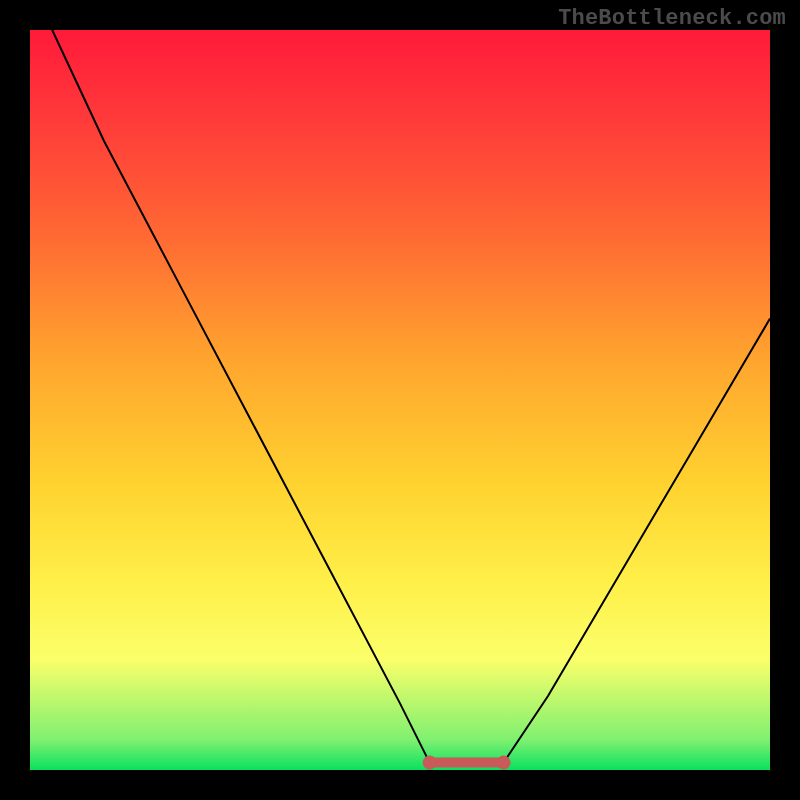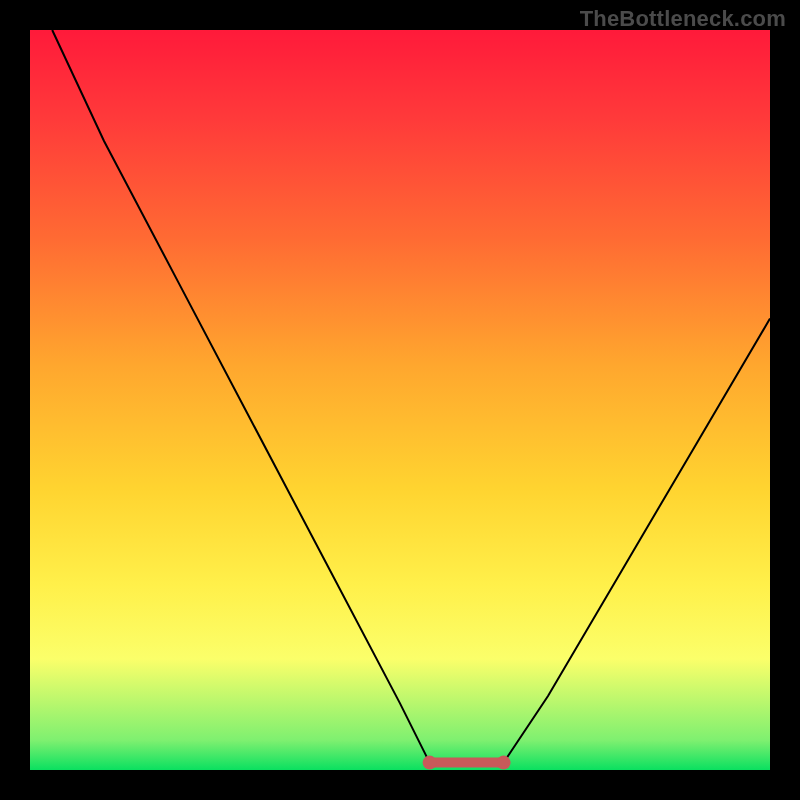--- a/index.html
+++ b/index.html
@@ -33,21 +33,21 @@
       #fff04a 75%,
       #fbff6a 85%,
       #7ef070 96%,
       #0ae060 100%
     );
   }
   .watermark {
     position: absolute;
     top: 6px;
     right: 14px;
-    font-family: Liberation Sans, sans-serif;
+    font-family: Liberation Mono, monospace;
     font-size: 22px;
     font-weight: bold;
     color: #4b4b4b;
     letter-spacing: 0.2px;
   }
   svg.curve {
     position: absolute;
     left: 0;
     top: 0;
     width: 740px;

